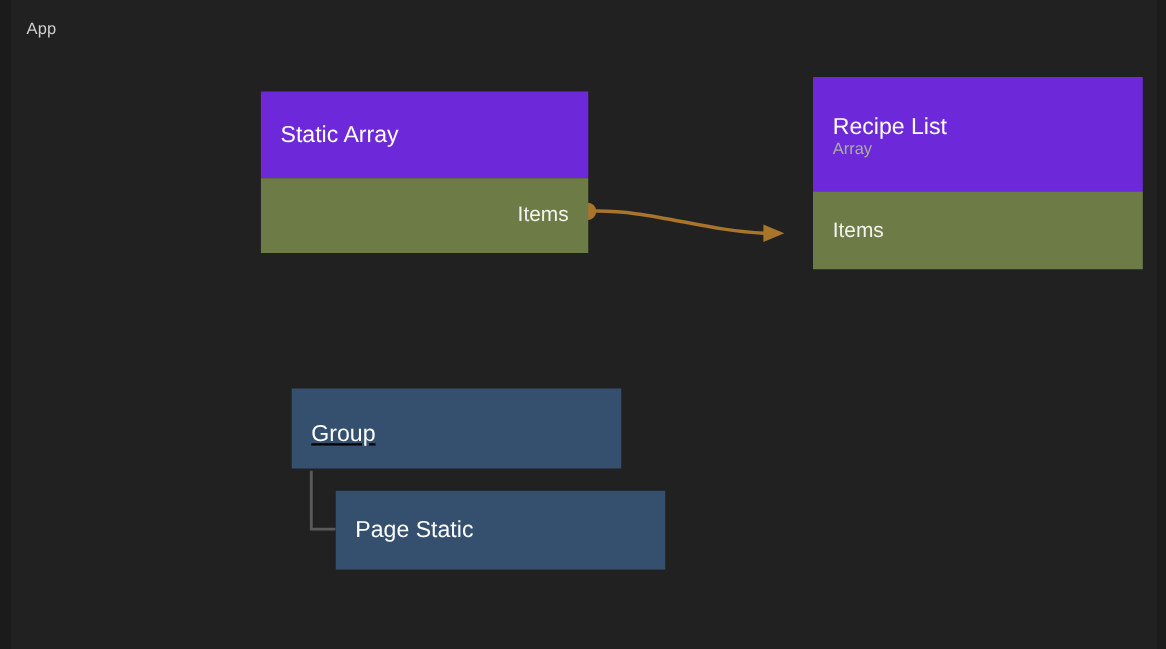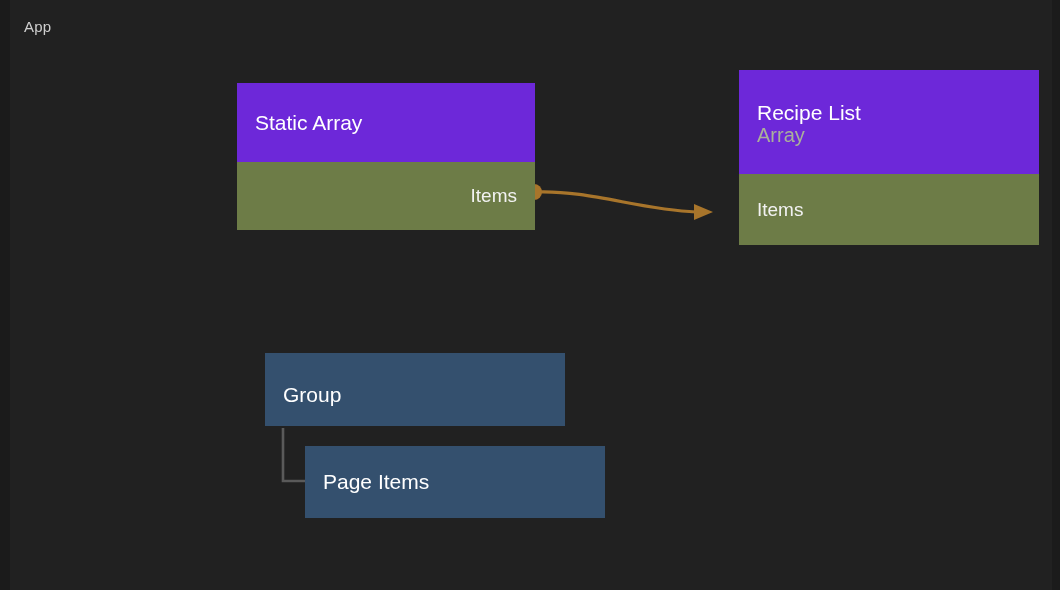--- a/index.html
+++ b/index.html
@@ -67,21 +67,21 @@
     flex-direction: column;
     justify-content: center;
   }
   .node-title {
     font-size: 21px;
     color: #ffffff;
     line-height: 1.12;
     white-space: nowrap;
   }
   .node-subtitle {
-    font-size: 20px;
+    font-size: 15px;
     color: #aab09a;
     line-height: 1.15;
     white-space: nowrap;
   }
 
   .node-body {
     box-sizing: border-box;
     position: relative;
   }
   .port-row {
@@ -111,21 +111,21 @@
   #node-static-array .node-header { height: 79px; }
   #node-static-array .node-body   { height: 68px; }
   #node-static-array .port-row    { top: 0; height: 68px; }
 
   #node-recipe-list { left: 707px; top: 70px;  width: 300px; height: 175px; margin-left: 32px; }
   #node-recipe-list .node-header { height: 104px; padding-top: 4px; }
   #node-recipe-list .node-body   { height: 71px; }
   #node-recipe-list .port-row    { top: 0; height: 71px; }
 
   #node-group { left: 265px; top: 353px; width: 300px; height: 73px; }
-  #node-group .node-header { height: 84px; }
+  #node-group .node-header { height: 84px; text-decoration: underline; }
 
   #node-page-router { left: 305px; top: 446px; width: 300px; height: 72px; }
   #node-page-router .node-header { height: 72px; }
 </style>
 </head>
 <body>
 
 <div id="canvas">
 
   <div class="edge-gutter left"></div>
@@ -170,17 +170,17 @@
   </div>
 
   <div class="node blue" id="node-group">
     <div class="node-header">
       <div class="node-title">Group</div>
     </div>
   </div>
 
   <div class="node blue" id="node-page-router">
     <div class="node-header">
-      <div class="node-title">Page Items</div>
+      <div class="node-title">Page Static</div>
     </div>
   </div>
 
 </div>
 
 </body></html>

